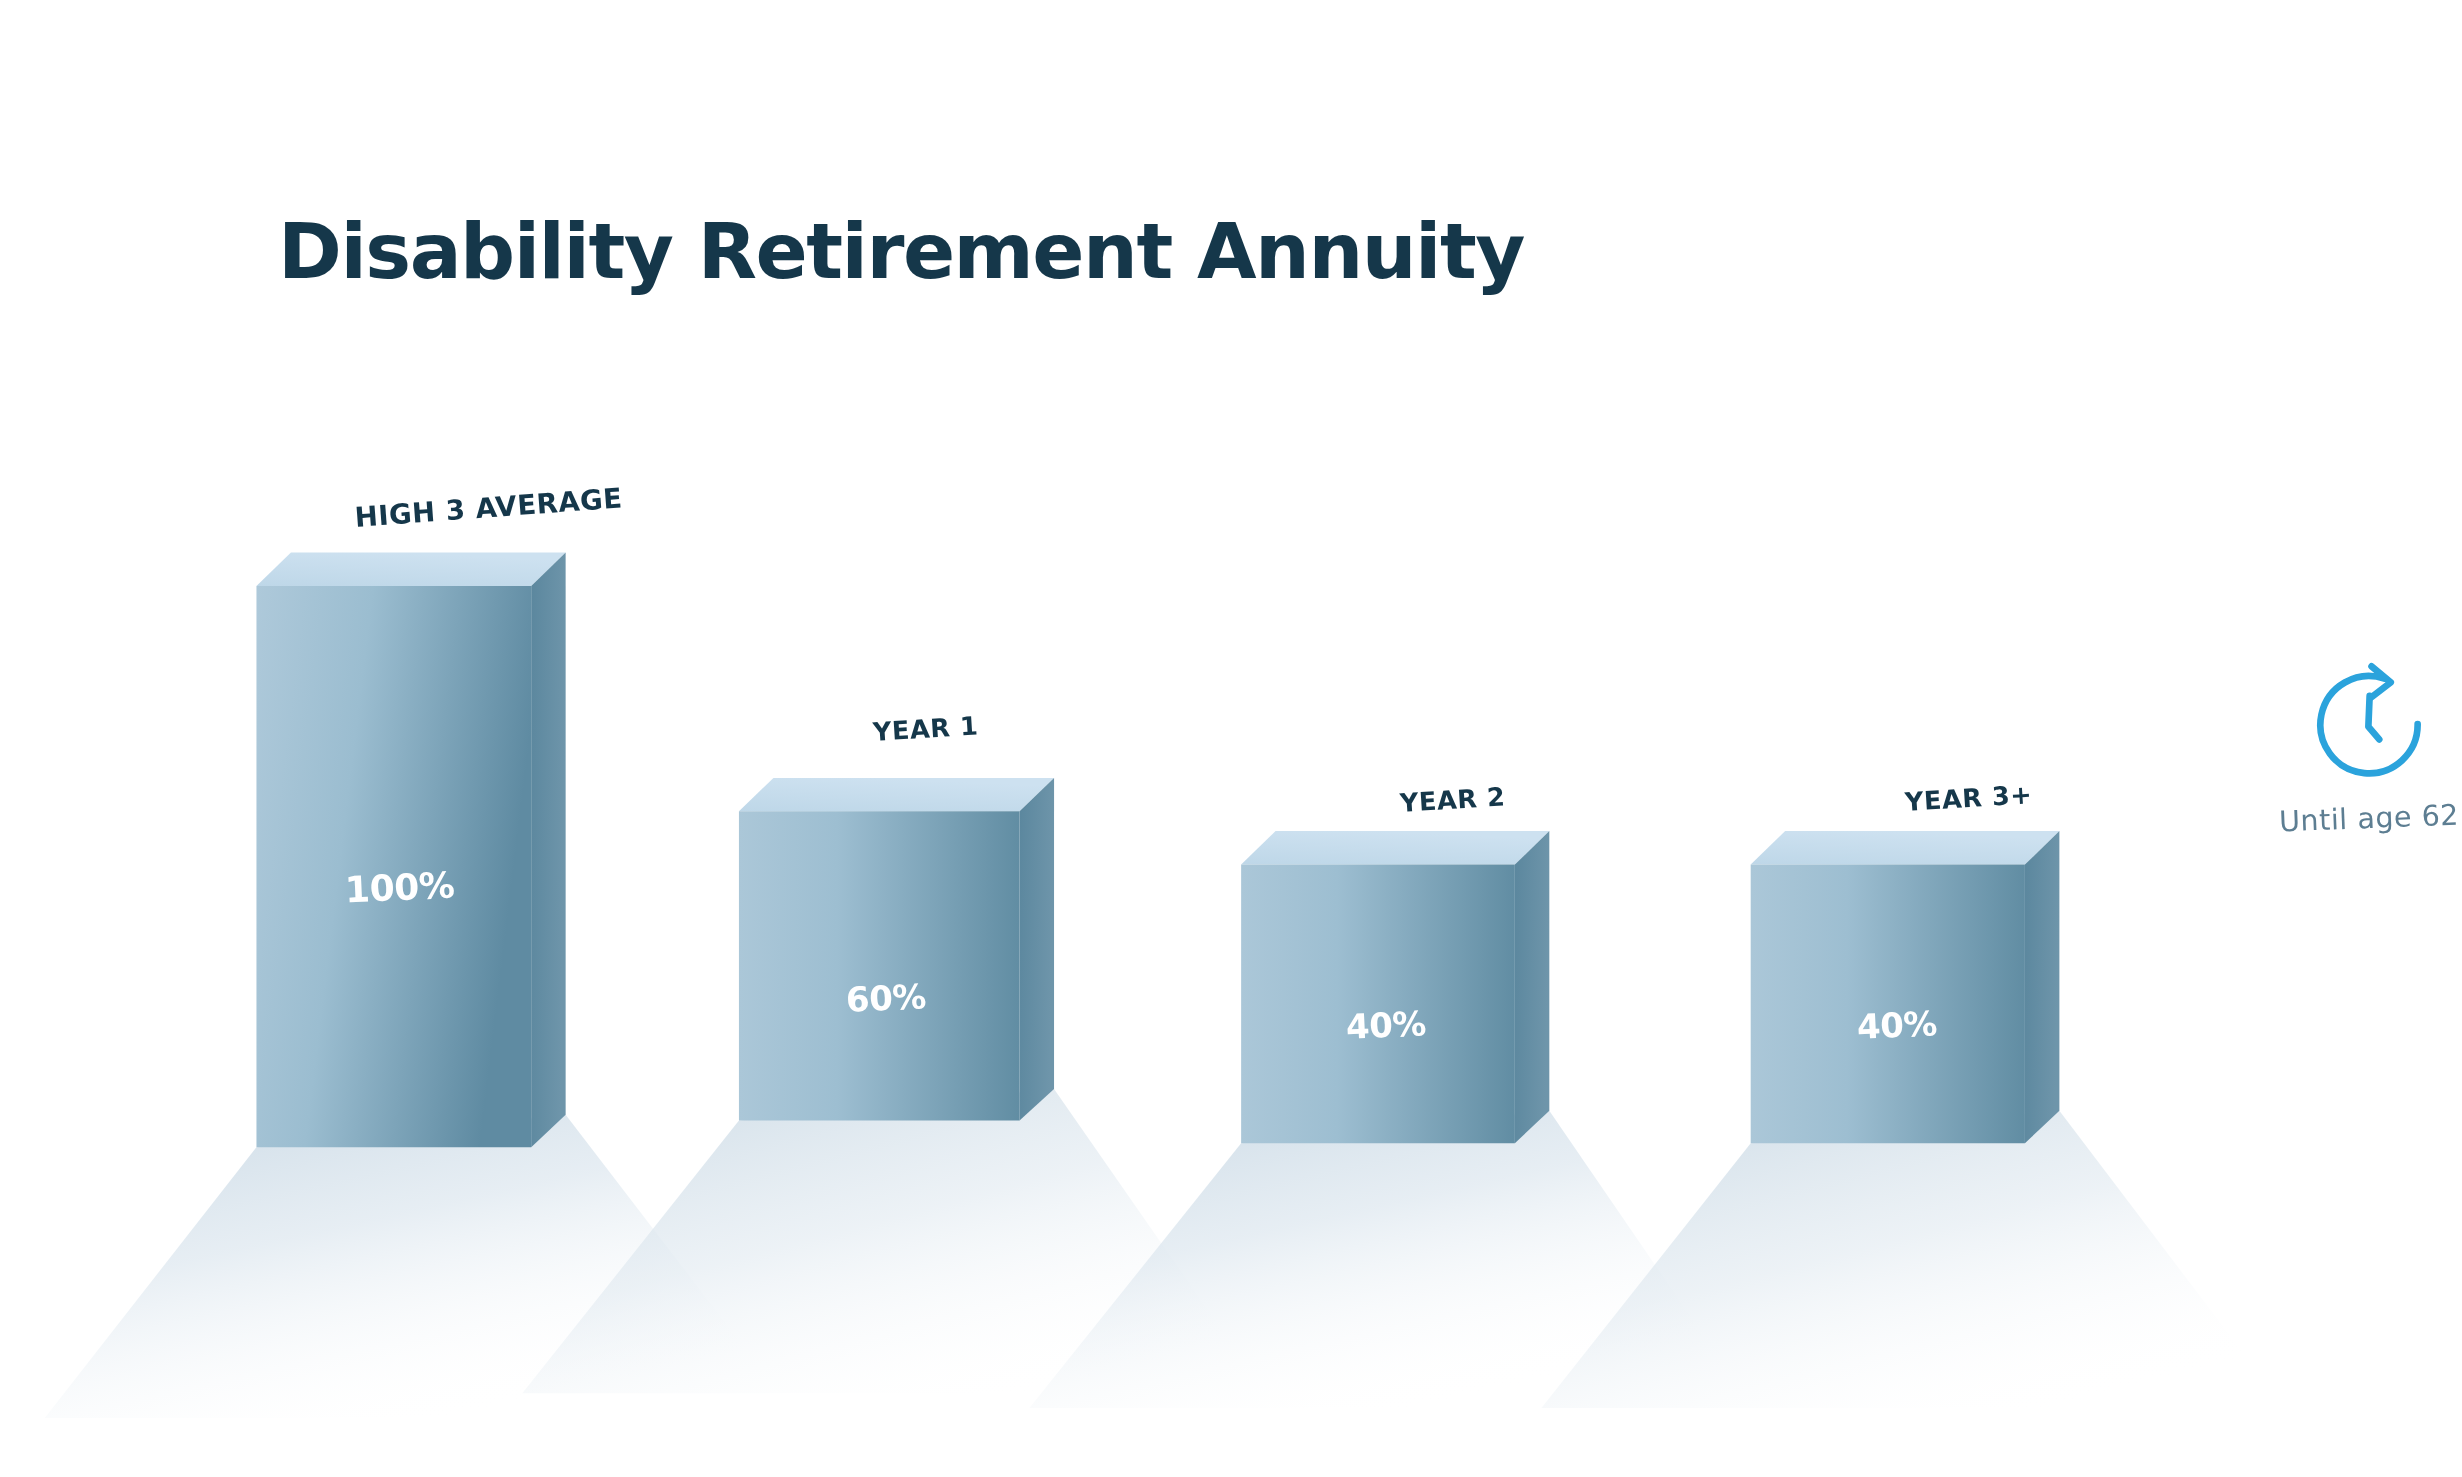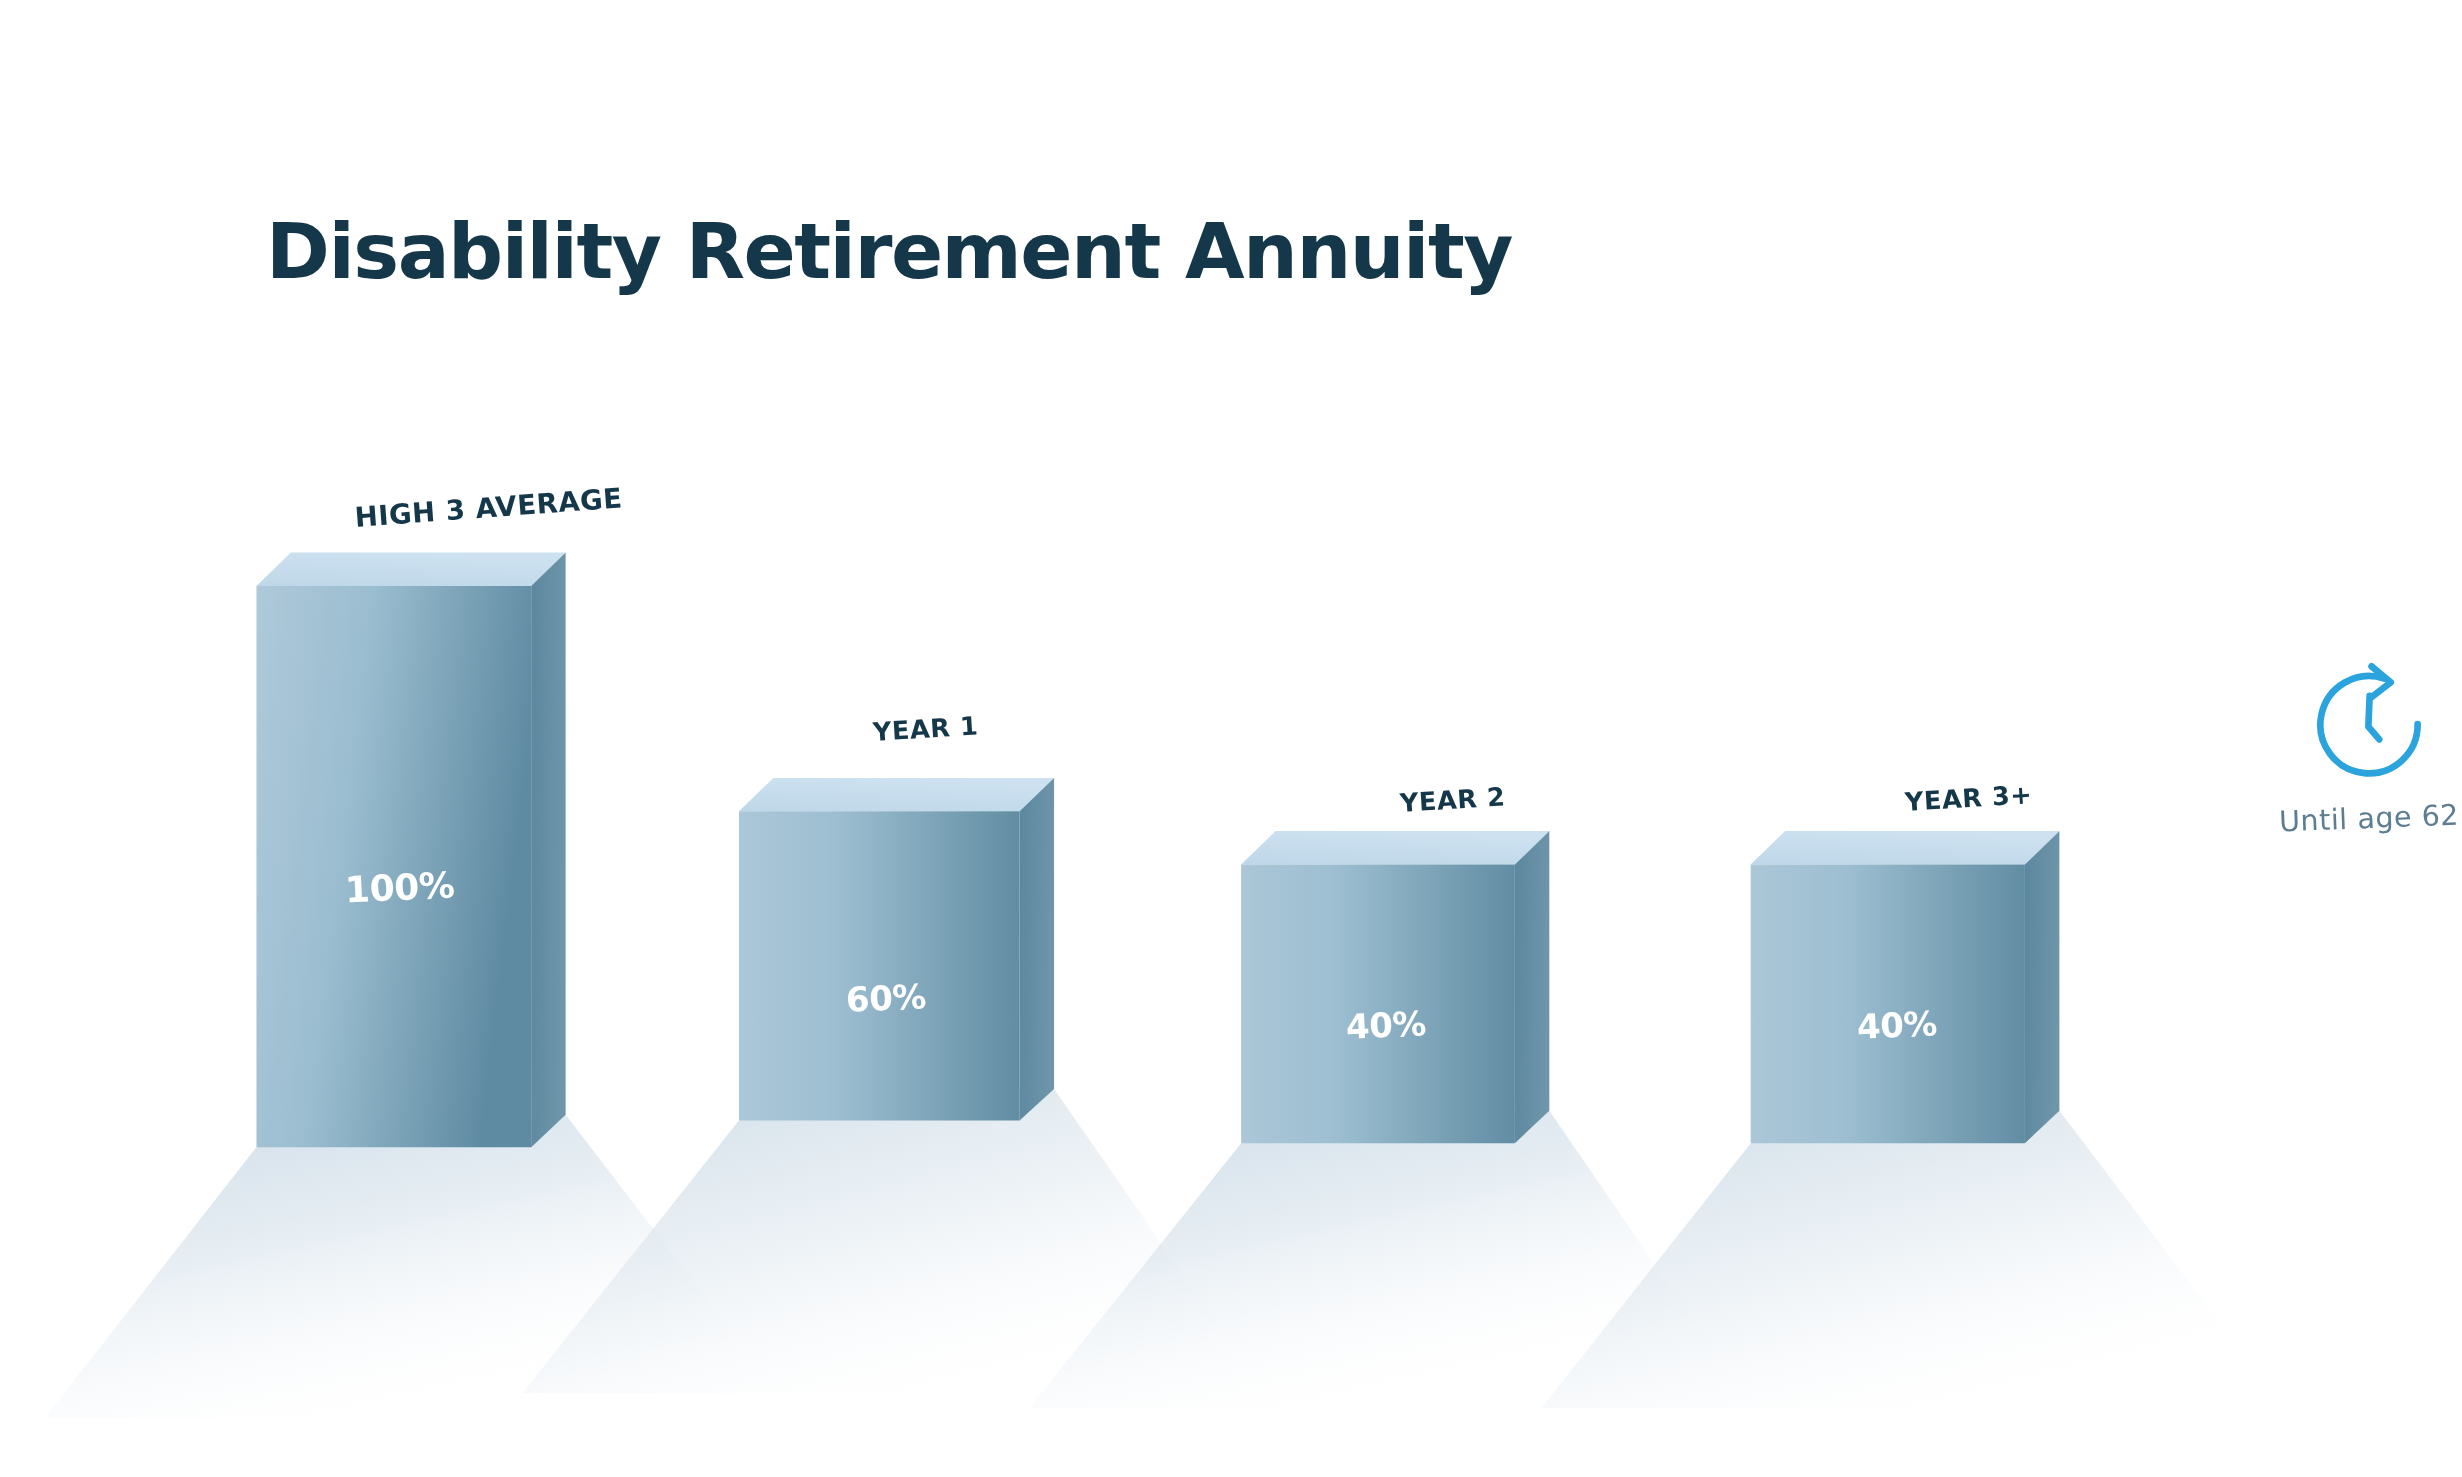--- a/index.html
+++ b/index.html
@@ -15,20 +15,21 @@
     position: relative;
   }
 
   
   #title-block {
     position: absolute;
     left: 231px;
     top: 213px;
     display: flex;
     align-items: center;
+    gap: 12px;
   }
   #title-accent {
     width: 6.4px;
     background: #bf9d5e;
     flex: 0 0 6.4px;
     margin-top: 7.9px;
     margin-bottom: 5.9px;
   }
   #page-title {
     margin-left: 28.6px;

